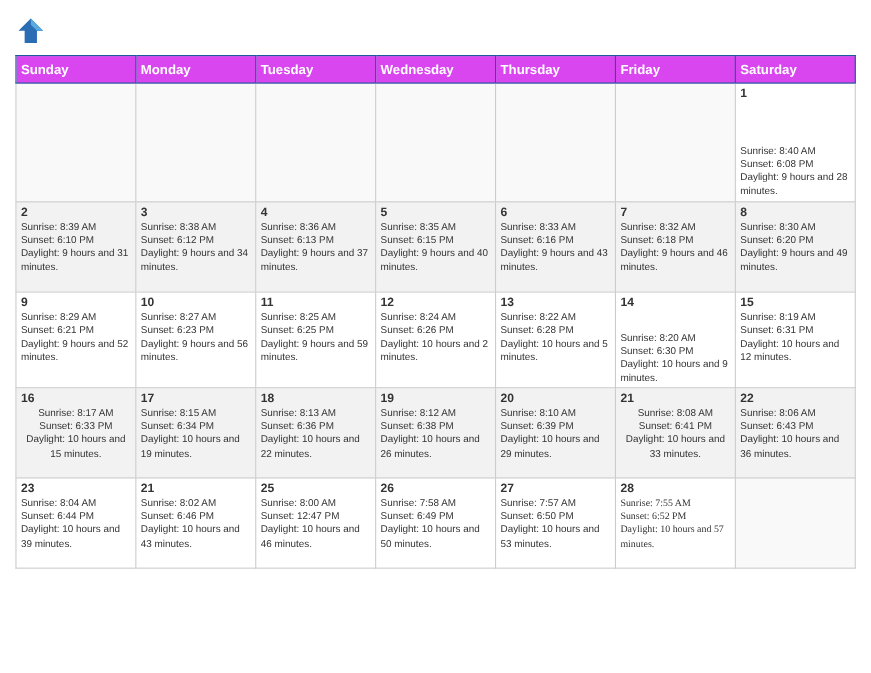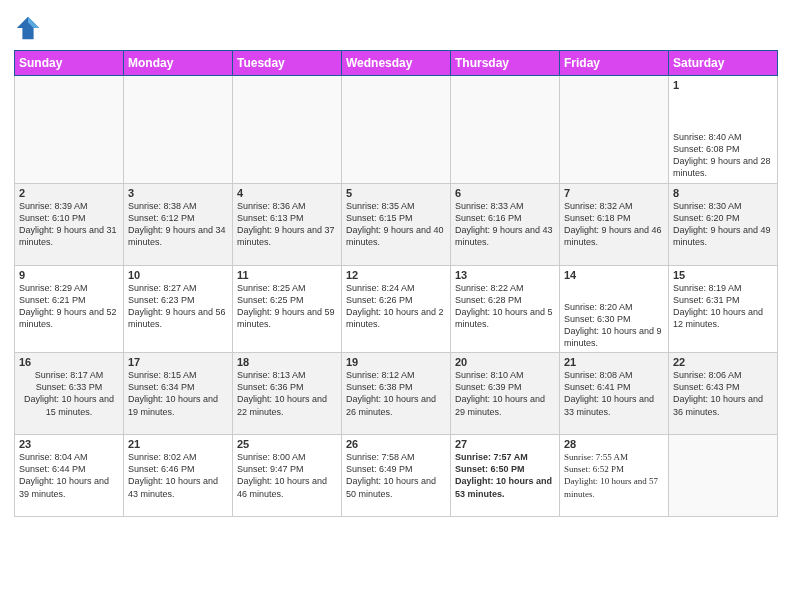--- a/index.html
+++ b/index.html
@@ -261,21 +261,21 @@
 Daylight: 10 hours and 26 minutes.</div>
           </td>
           <td>
             <span class="day-number">20</span>
             <div class="day-info" style="white-space: pre-line;">Sunrise: 8:10 AM
 Sunset: 6:39 PM
 Daylight: 10 hours and 29 minutes.</div>
           </td>
           <td>
             <span class="day-number">21</span>
-            <div class="day-info" style="white-space: pre-line;">Sunrise: 8:08 AM
+            <div class="day-info" style="white-space: pre-line; text-align: center;">Sunrise: 8:08 AM
 Sunset: 6:41 PM
 Daylight: 10 hours and 33 minutes.</div>
           </td>
           <td>
             <span class="day-number">22</span>
             <div class="day-info" style="white-space: pre-line;">Sunrise: 8:06 AM
 Sunset: 6:43 PM
 Daylight: 10 hours and 36 minutes.</div>
           </td>
         </tr>
@@ -288,32 +288,32 @@
           </td>
           <td>
             <span class="day-number">21</span>
             <div class="day-info" style="white-space: pre-line;">Sunrise: 8:02 AM
 Sunset: 6:46 PM
 Daylight: 10 hours and 43 minutes.</div>
           </td>
           <td>
             <span class="day-number">25</span>
             <div class="day-info" style="white-space: pre-line;">Sunrise: 8:00 AM
-Sunset: 9:47 PM
+Sunset: 12:47 PM
 Daylight: 10 hours and 46 minutes.</div>
           </td>
           <td>
             <span class="day-number">26</span>
             <div class="day-info" style="white-space: pre-line;">Sunrise: 7:58 AM
 Sunset: 6:49 PM
 Daylight: 10 hours and 50 minutes.</div>
           </td>
           <td>
             <span class="day-number">27</span>
-            <div class="day-info" style="white-space: pre-line; font-weight: bold;">Sunrise: 7:57 AM
+            <div class="day-info" style="white-space: pre-line;">Sunrise: 7:57 AM
 Sunset: 6:50 PM
 Daylight: 10 hours and 53 minutes.</div>
           </td>
           <td>
             <span class="day-number">28</span>
             <div class="day-info" style="white-space: pre-line; font-family: Liberation Serif, serif;">Sunrise: 7:55 AM
 Sunset: 6:52 PM
 Daylight: 10 hours and 57 minutes.</div>
           </td>
           <td class="empty"></td>

